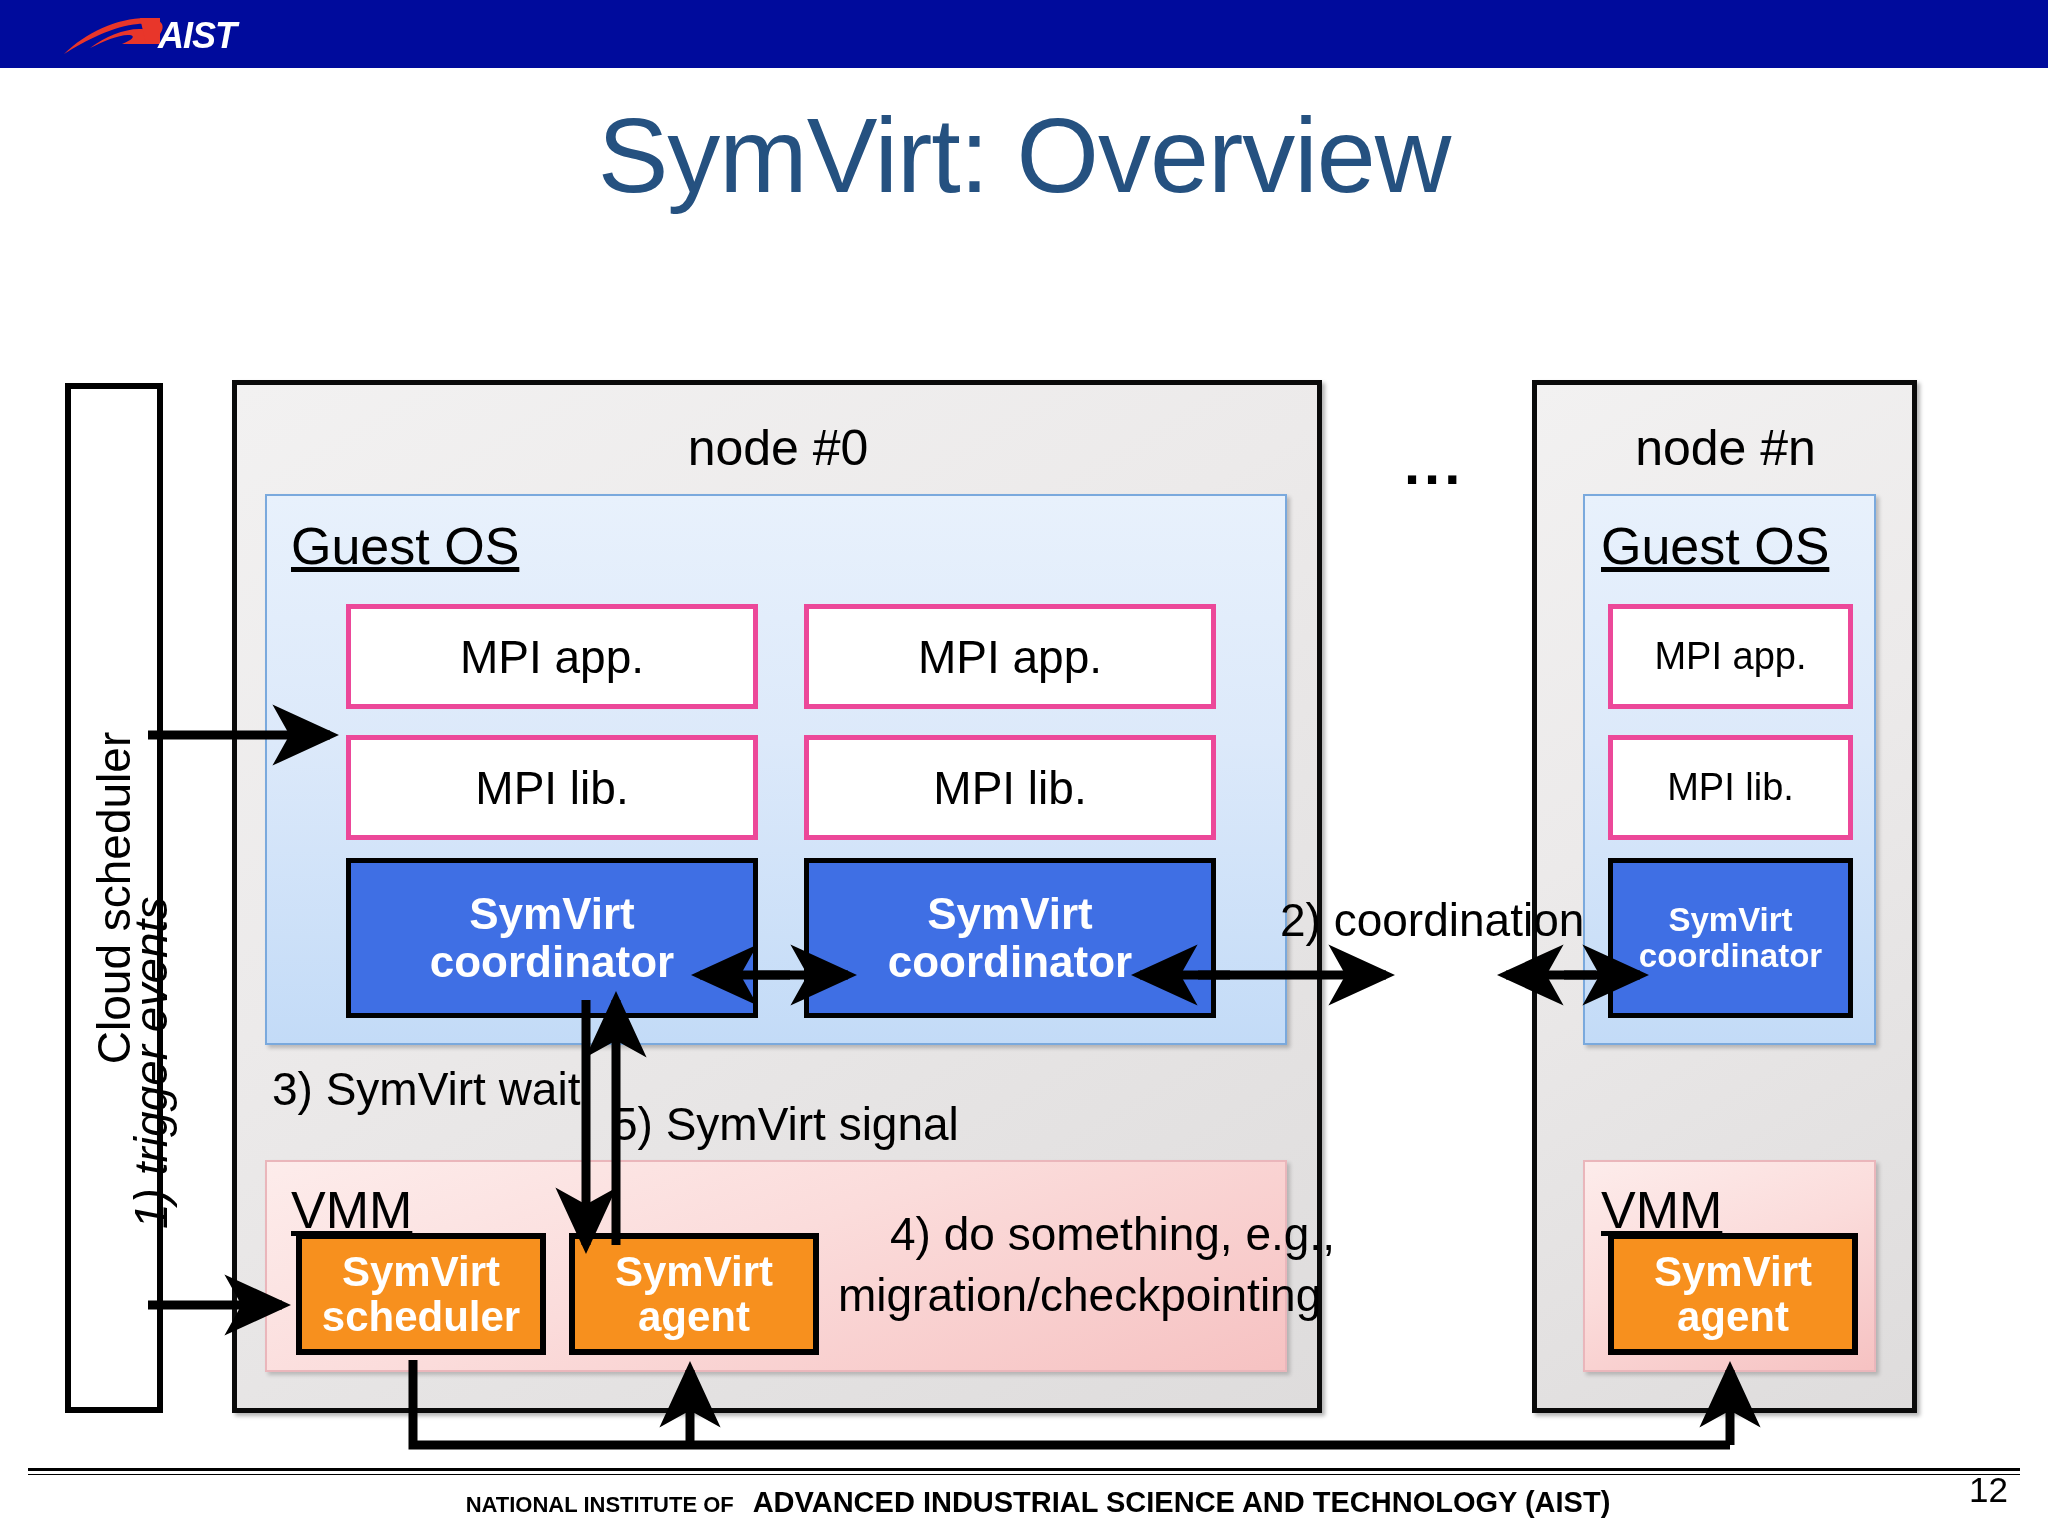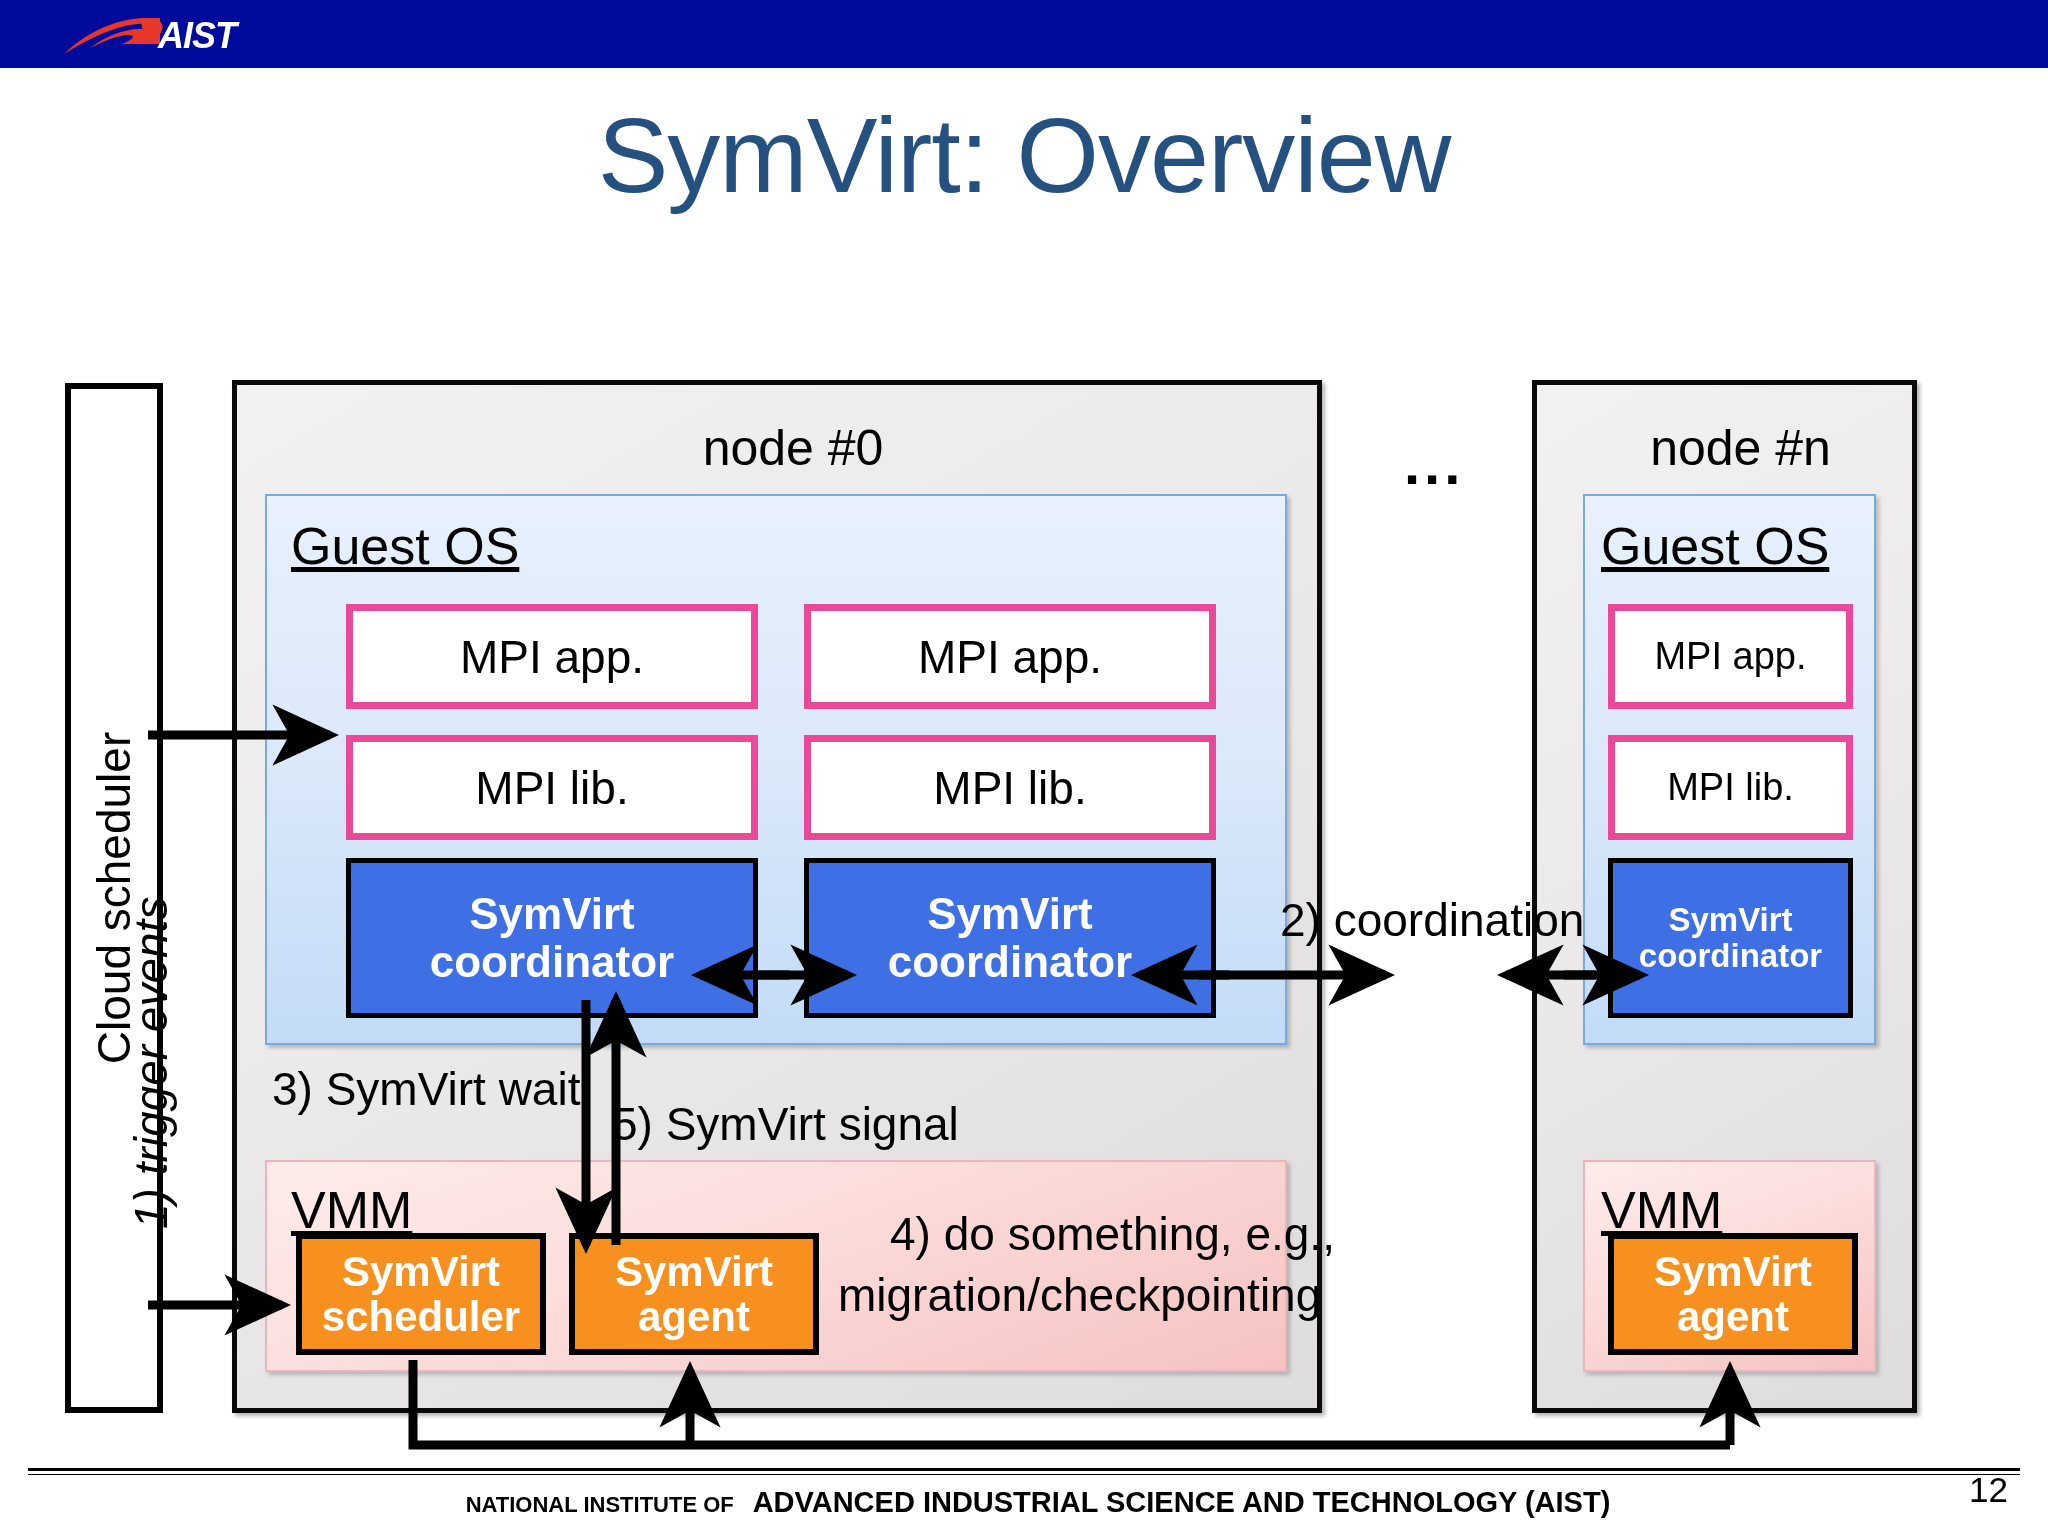--- a/index.html
+++ b/index.html
@@ -53,37 +53,37 @@
     white-space:nowrap;font-size:46px;color:#000;
   }
 
   
   .node{
     border:5px solid #0a0a0a;
     background:linear-gradient(150deg,#f2f1f1 0%,#eceaea 40%,#dedcdc 100%);
     box-shadow:3px 3px 4px rgba(0,0,0,0.30);
   }
   .node-title{
-    position:absolute;left:16px;width:100%;text-align:center;
+    position:absolute;left:1px;width:100%;text-align:center;
     font-size:50px;color:#000;
   }
 
   
   .guest{
     border:2px solid #7aa9dd;
     background:linear-gradient(180deg,#e8f1fc 0%,#dce9fa 45%,#c3dbf7 100%);
     box-shadow:3px 3px 4px rgba(0,0,0,0.22);
   }
   .inner-label{
     position:absolute;font-size:52px;color:#000;white-space:nowrap;text-decoration:underline;
   }
 
   
   .wbox{
-    border:7px solid #ec4899;background:#ffffff;
+    border:5px solid #ec4899;background:#ffffff;
     font-size:46px;color:#000;
   }
 
   
   .coord{
     border:5px solid #000;
     background:#3f6fe4;
     color:#ffffff;font-weight:bold;font-size:44px;line-height:1.08;
   }
 

